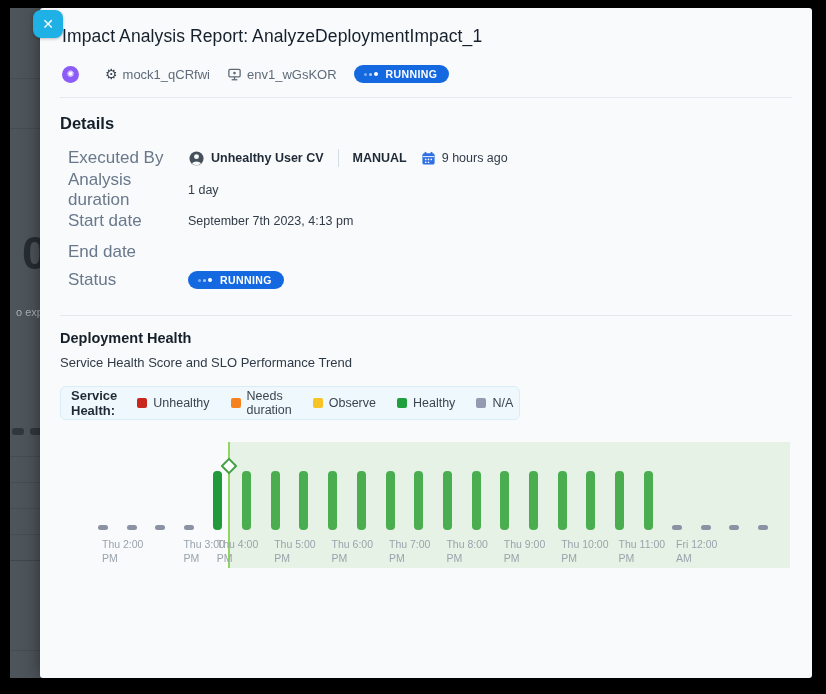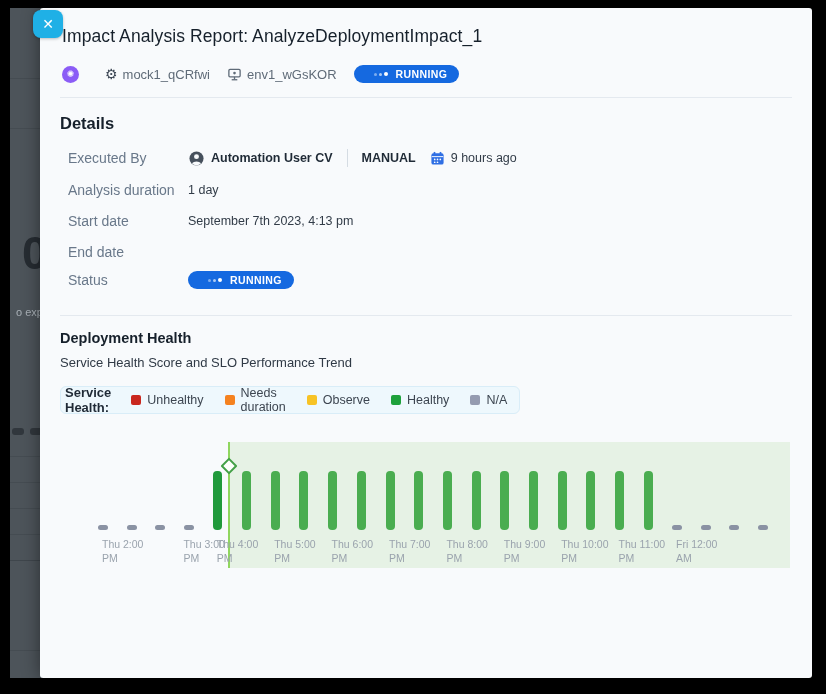--- a/index.html
+++ b/index.html
@@ -47,44 +47,44 @@
     display:flex;align-items:center;justify-content:center;color:#fff;font-size:9px;
     margin-right:26px;flex:0 0 auto;
   }
   .meta-group{display:flex;align-items:center;margin-right:17px;}
   .gear{font-size:14px;color:#3c4654;margin-right:5px;line-height:1;}
   .meta-text{font-size:13px;color:#5f6b78;}
   .env-icon{margin-right:5px;display:flex;}
   
   .badge{
     display:inline-flex;align-items:center;background:#1569e0;color:#fff;
-    border-radius:13px;padding:4px 12px 4px 20px;font-size:10.5px;font-weight:700;
+    border-radius:13px;padding:4px 12px 4px 10px;font-size:10.5px;font-weight:700;
     letter-spacing:.4px;line-height:1;white-space:nowrap;
   }
   .badge .dots{display:inline-flex;align-items:center;margin-right:6px;}
   .badge .dots i{display:inline-block;border-radius:50%;background:#fff;margin-right:2px;}
   .badge .d1{width:3px;height:3px;opacity:.45;}
   .badge .d2{width:3px;height:3px;opacity:.65;}
   .badge .d3{width:4px;height:4px;opacity:1;}
   .hr{position:absolute;left:20px;right:20px;height:1px;background:#e4e9ef;}
   
   .section-h{position:absolute;left:20px;font-size:16.5px;font-weight:700;color:#16202b;}
   .drow{position:absolute;left:28px;right:24px;height:20px;display:flex;align-items:center;}
-  .dlabel{width:120px;flex:0 0 auto;font-size:14px;color:#69788a;}
+  .dlabel{width:120px;flex:0 0 auto;font-size:17px;color:#69788a;}
   .dvalue{font-size:12.5px;color:#323c48;display:flex;align-items:center;}
   .dvalue .strong{font-weight:700;color:#1f2a36;}
   .vsep{width:1px;height:18px;background:#d5dce3;margin:0 14px;}
   .usr-ic,.cal-ic{display:flex;margin-right:6px;}
   .cal-ic{margin-left:0;}
   
   .subtitle{position:absolute;left:20px;top:347px;font-size:13px;color:#303a46;}
   .legend-bar{
-    position:absolute;left:20px;top:378px;width:460px;height:28px;
+    position:absolute;left:20px;top:378px;width:460px;height:34px;
     background:#eef8fd;border:1px solid #d9edf8;border-radius:6px;
-    display:flex;align-items:center;padding-left:4px;box-sizing:border-box;
+    display:flex;align-items:center;padding-left:10px;box-sizing:border-box;
   }
   .legend-title{font-size:13px;font-weight:700;color:#1f2a36;margin-right:20px;}
   .legend-item{display:flex;align-items:center;margin-right:21px;font-size:12.5px;color:#3c4550;}
   .legend-item .sw{width:10px;height:10px;border-radius:2px;margin-right:6px;flex:0 0 auto;}
   
   .chart{position:absolute;left:20px;top:422px;width:735px;height:140px;}
   .chart .shade{position:absolute;background:rgba(121,200,90,.14);}
   .chart .mline{position:absolute;background:#90d65f;}
   .chart .mdiamond{
     position:absolute;width:8px;height:8px;background:#fdfffc;border:2px solid #43a047;
@@ -158,21 +158,21 @@
   <div class="drow" style="top:140px">
     <span class="dlabel">Executed By</span>
     <span class="dvalue">
       <span class="usr-ic">
         <svg width="17" height="17" viewBox="0 0 20 20">
             <circle cx="10" cy="10" r="8.3" fill="#46505c"></circle>
             <circle cx="10" cy="7.8" r="2.9" fill="#f8fafc"></circle>
             <path d="M4.6 15.6 a6.8 5.2 0 0 1 10.8 0 A8.3 8.3 0 0 1 10 18.3 A8.3 8.3 0 0 1 4.6 15.6 Z" fill="#f8fafc"></path>
           </svg>
       </span>
-      <span class="strong">Automation User CV</span>
+      <span class="strong">Unhealthy User CV</span>
       <span class="vsep"></span>
       <span class="strong">MANUAL</span>
       <span class="cal-ic" style="margin-left:14px">
         <svg width="15" height="15" viewBox="0 0 16 16">
             <rect x="1.5" y="2.5" width="13" height="12" rx="2" fill="#2f6fe4"></rect>
             <line x1="4.8" y1="1" x2="4.8" y2="4" stroke="#2f6fe4" stroke-width="1.8"></line>
             <line x1="11.2" y1="1" x2="11.2" y2="4" stroke="#2f6fe4" stroke-width="1.8"></line>
             <line x1="2" y1="6" x2="14" y2="6" stroke="#fff" stroke-width="1"></line>
             <circle cx="5" cy="9" r=".9" fill="#fff"></circle>
             <circle cx="8" cy="9" r=".9" fill="#fff"></circle>

